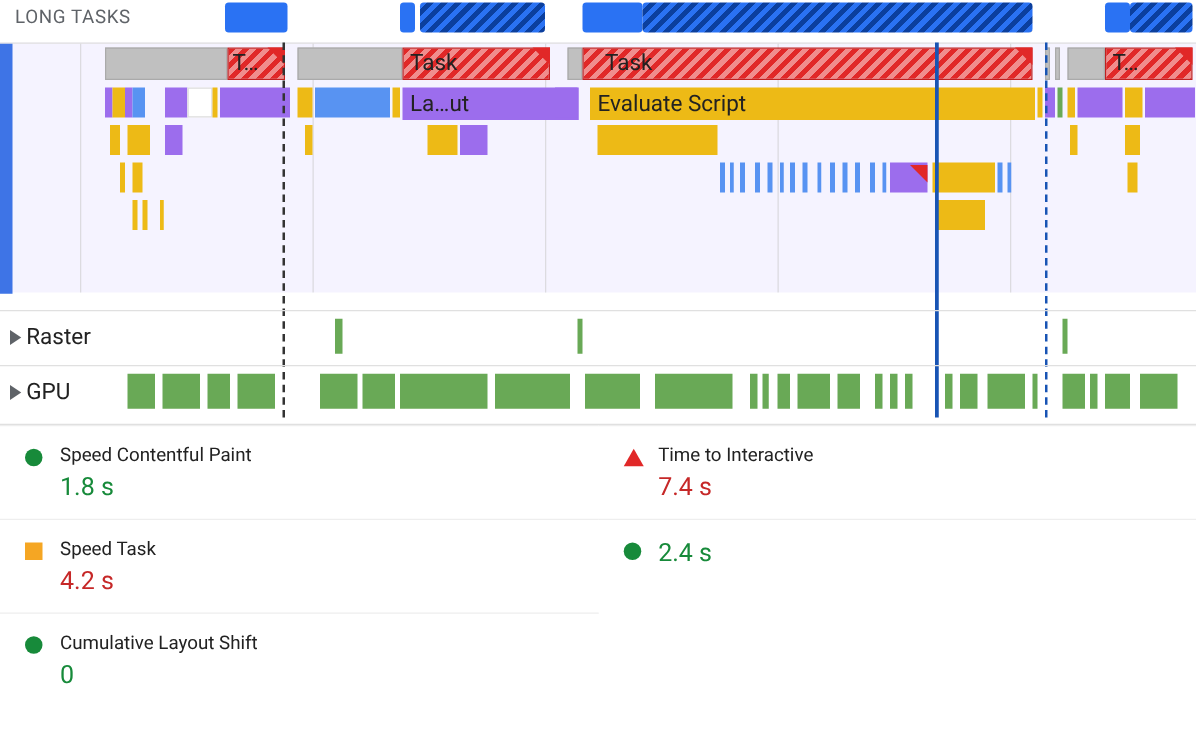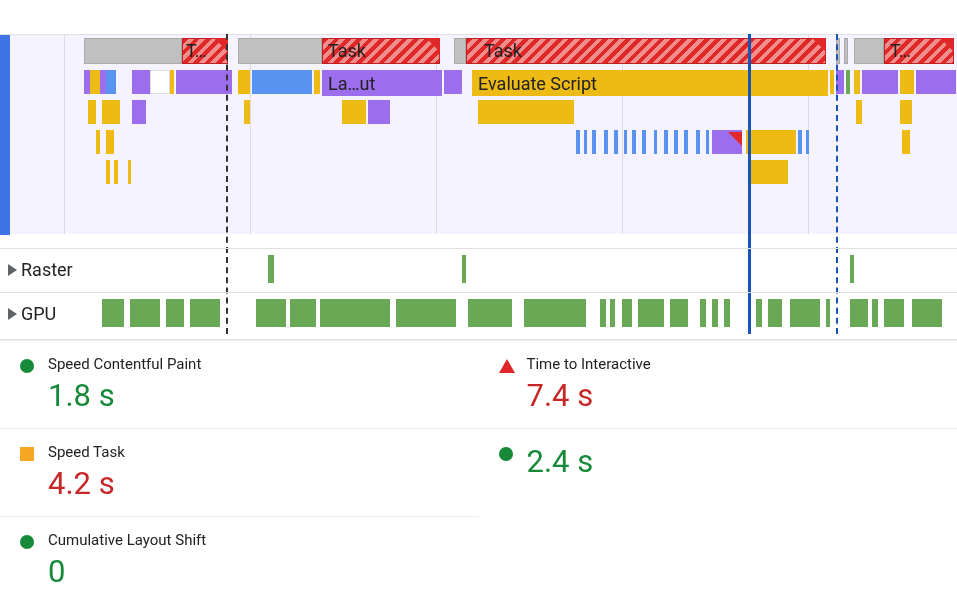--- a/index.html
+++ b/index.html
@@ -47,33 +47,43 @@
 .gpu-row { position:absolute; left:0; right:0; top:292px; height:44px; border-top:1px solid #e0e0e0; }
 .row-label { position:absolute; left:8px; top:10px; font-size:18px; color:#222; display:flex; align-items:center; gap:4px; }
 .tri { display:inline-block; width:0;height:0;border-style:solid;border-width:6px 0 6px 9px;border-color:transparent transparent transparent #5f6368; }
 .g-bar { position:absolute; top:6px; height:28px; background:#69a956; }
 .r-bar { position:absolute; top:6px; height:28px; background:#69a956; }
 
 
 .metrics { display:grid; grid-template-columns:1fr 1fr; }
 .metric { padding:14px 20px 14px 48px; border-top:1px solid #eee; position:relative; }
 .metric-label { font-size:15px; color:#222; margin-bottom:4px; }
-.metric-value { font-size:31px; }
+.metric-value { font-size:20px; }
 .v-green { color:#178a3a; }
 .v-red { color:#c62828; }
 .badge { position:absolute; left:20px; top:18px; width:14px; height:14px; }
 .badge-circle-green { background:#178a3a; border-radius:50%; }
 .badge-square-orange { background:#f5a623; }
 .badge-tri-red { width:0;height:0;border-style:solid;border-width:0 8px 14px 8px;border-color:transparent transparent #e12828 transparent; }
 </style>
 </head>
 <body>
 
 <div class="flame-area">
 
+  <div class="long-tasks-row">
+    <span class="long-tasks-label">LONG TASKS</span>
+    <div class="lt-bar" style="left:180px;width:50px"></div>
+    <div class="lt-bar" style="left:320px;width:12px"></div>
+    <div class="lt-hatch" style="left:336px;width:100px"></div>
+    <div class="lt-bar" style="left:466px;width:48px"></div>
+    <div class="lt-hatch" style="left:514px;width:312px"></div>
+    <div class="lt-bar" style="left:884px;width:20px"></div>
+    <div class="lt-hatch" style="left:904px;width:50px"></div>
+  </div>
 
   <div class="main-track">
     <div class="left-scroll"></div>
     <div class="tick" style="left:64px"></div>
       <div class="tick" style="left:250px"></div>
       <div class="tick" style="left:436px"></div>
       <div class="tick" style="left:622px"></div>
       <div class="tick" style="left:808px"></div>
   </div>
 
@@ -106,21 +116,21 @@
     <div class="sliver c-gold" style="left:6px;width:10px"></div>
     <div class="sliver c-purple" style="left:16px;width:6px"></div>
     <div class="sliver c-blue" style="left:22px;width:10px"></div>
     <div class="sliver c-purple" style="left:48px;width:18px"></div>
     <div class="sliver c-white" style="left:66px;width:20px"></div>
     <div class="sliver c-gold" style="left:86px;width:4px"></div>
     <div class="sliver c-purple" style="left:92px;width:56px"></div>
     <div class="sliver c-gold" style="left:154px;width:12px"></div>
     <div class="sliver c-blue" style="left:168px;width:60px"></div>
     <div class="sliver c-gold" style="left:230px;width:6px"></div>
-    <div class="label-block c-purple" style="left:238px;width:120px">
+    <div class="label-block c-purple" style="left:238px;width:141px">
         <span>La…ut</span>
       </div>
     <div class="sliver c-purple" style="left:360px;width:18px"></div>
     <div class="label-block c-gold" style="left:388px;width:356px">
         <span>Evaluate Script</span>
       </div>
     <div class="sliver c-gold" style="left:746px;width:4px"></div>
     <div class="sliver c-purple" style="left:752px;width:8px"></div>
     <div class="sliver c-green" style="left:762px;width:4px"></div>
     <div class="sliver c-gold" style="left:770px;width:6px"></div>

